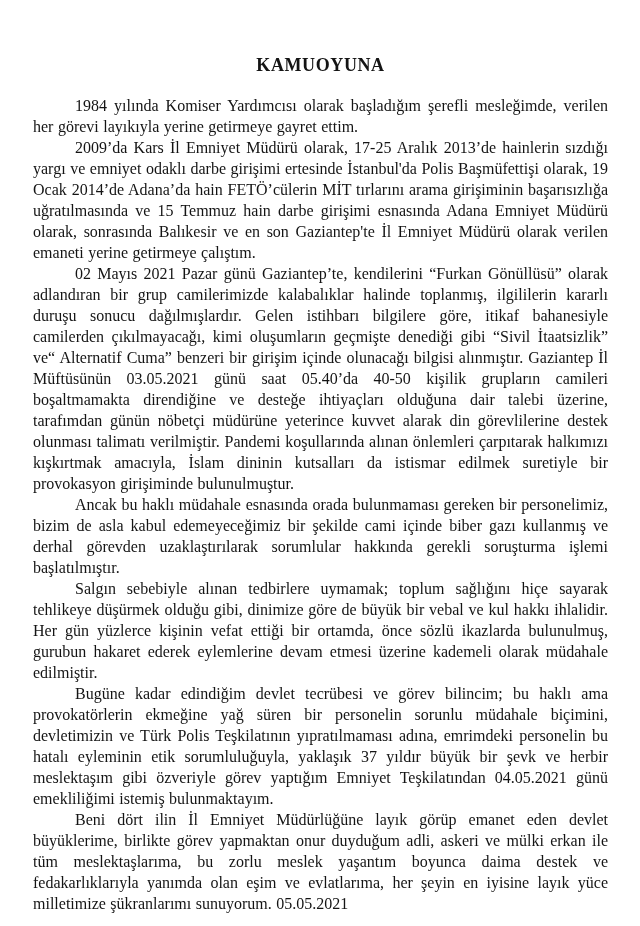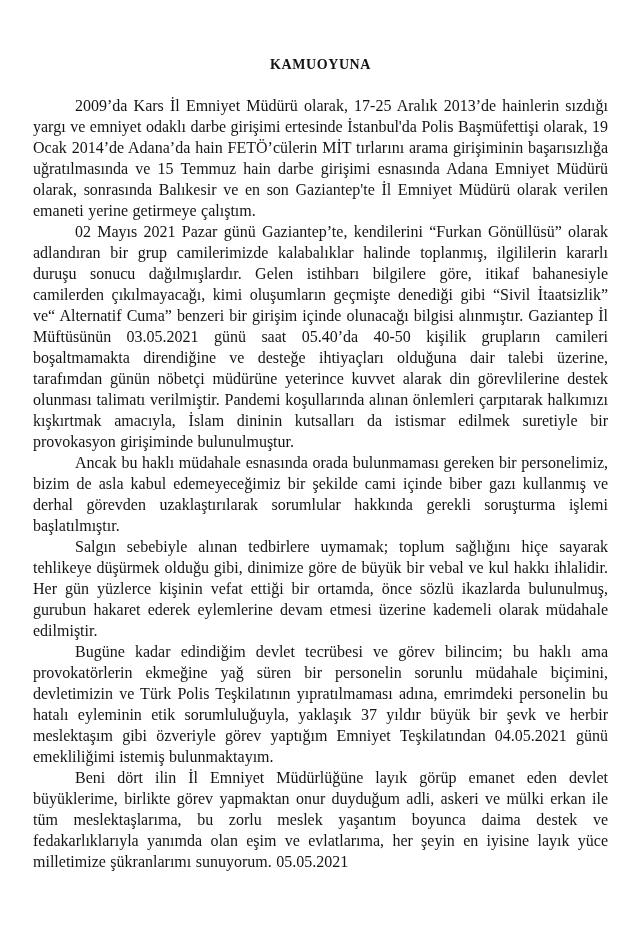--- a/index.html
+++ b/index.html
@@ -17,21 +17,21 @@
   .page {
     box-sizing: border-box;
     width: 640px;
     height: 926px;
     padding: 54px 32px 0 33px;
     background: #ffffff;
   }
   .doc-title {
     text-align: center;
     font-weight: bold;
-    font-size: 14px;
+    font-size: 18px;
     line-height: 22px;
     letter-spacing: 0.6px;
     margin: 0 0 19px 0;
   }
   .doc-body p {
     margin: 0;
     text-align: justify;
     text-indent: 42px;
     font-size: 16px;
     line-height: 21px;
@@ -39,20 +39,21 @@
   }
 </style>
 </head>
 <body>
 
 <div class="page">
 
   <h1 class="doc-title">KAMUOYUNA</h1>
 
   <div class="doc-body">
+    <p>1984 yılında Komiser Yardımcısı olarak başladığım şerefli mesleğimde, verilen her görevi layıkıyla yerine getirmeye gayret ettim.</p>
     <p>2009’da Kars İl Emniyet Müdürü olarak, 17-25 Aralık 2013’de hainlerin sızdığı yargı ve emniyet odaklı darbe girişimi ertesinde İstanbul'da Polis Başmüfettişi olarak, 19 Ocak 2014’de Adana’da hain FETÖ’cülerin MİT tırlarını arama girişiminin başarısızlığa uğratılmasında ve 15 Temmuz hain darbe girişimi esnasında Adana Emniyet Müdürü olarak, sonrasında Balıkesir ve en son Gaziantep'te İl Emniyet Müdürü olarak verilen emaneti yerine getirmeye çalıştım.</p>
     <p>02 Mayıs 2021 Pazar günü Gaziantep’te, kendilerini “Furkan Gönüllüsü” olarak adlandıran bir grup camilerimizde kalabalıklar halinde toplanmış, ilgililerin kararlı duruşu sonucu dağılmışlardır. Gelen istihbarı bilgilere göre, itikaf bahanesiyle camilerden çıkılmayacağı, kimi oluşumların geçmişte denediği gibi “Sivil İtaatsizlik” ve“ Alternatif Cuma” benzeri bir girişim içinde olunacağı bilgisi alınmıştır. Gaziantep İl Müftüsünün 03.05.2021 günü saat 05.40’da 40-50 kişilik grupların camileri boşaltmamakta direndiğine ve desteğe ihtiyaçları olduğuna dair talebi üzerine, tarafımdan günün nöbetçi müdürüne yeterince kuvvet alarak din görevlilerine destek olunması talimatı verilmiştir. Pandemi koşullarında alınan önlemleri çarpıtarak halkımızı kışkırtmak amacıyla, İslam dininin kutsalları da istismar edilmek suretiyle bir provokasyon girişiminde bulunulmuştur.</p>
     <p>Ancak bu haklı müdahale esnasında orada bulunmaması gereken bir personelimiz, bizim de asla kabul edemeyeceğimiz bir şekilde cami içinde biber gazı kullanmış ve derhal görevden uzaklaştırılarak sorumlular hakkında gerekli soruşturma işlemi başlatılmıştır.</p>
     <p>Salgın sebebiyle alınan tedbirlere uymamak; toplum sağlığını hiçe sayarak tehlikeye düşürmek olduğu gibi, dinimize göre de büyük bir vebal ve kul hakkı ihlalidir. Her gün yüzlerce kişinin vefat ettiği bir ortamda, önce sözlü ikazlarda bulunulmuş, gurubun hakaret ederek eylemlerine devam etmesi üzerine kademeli olarak müdahale edilmiştir.</p>
     <p>Bugüne kadar edindiğim devlet tecrübesi ve görev bilincim; bu haklı ama provokatörlerin ekmeğine yağ süren bir personelin sorunlu müdahale biçimini, devletimizin ve Türk Polis Teşkilatının yıpratılmaması adına, emrimdeki personelin bu hatalı eyleminin etik sorumluluğuyla, yaklaşık 37 yıldır büyük bir şevk ve herbir meslektaşım gibi özveriyle görev yaptığım Emniyet Teşkilatından 04.05.2021 günü emekliliğimi istemiş bulunmaktayım.</p>
     <p>Beni dört ilin İl Emniyet Müdürlüğüne layık görüp emanet eden devlet büyüklerime, birlikte görev yapmaktan onur duyduğum adli, askeri ve mülki erkan ile tüm meslektaşlarıma, bu zorlu meslek yaşantım boyunca daima destek ve fedakarlıklarıyla yanımda olan eşim ve evlatlarıma, her şeyin en iyisine layık yüce milletimize şükranlarımı sunuyorum.  05.05.2021</p>
   </div>
 
 </div>
 

